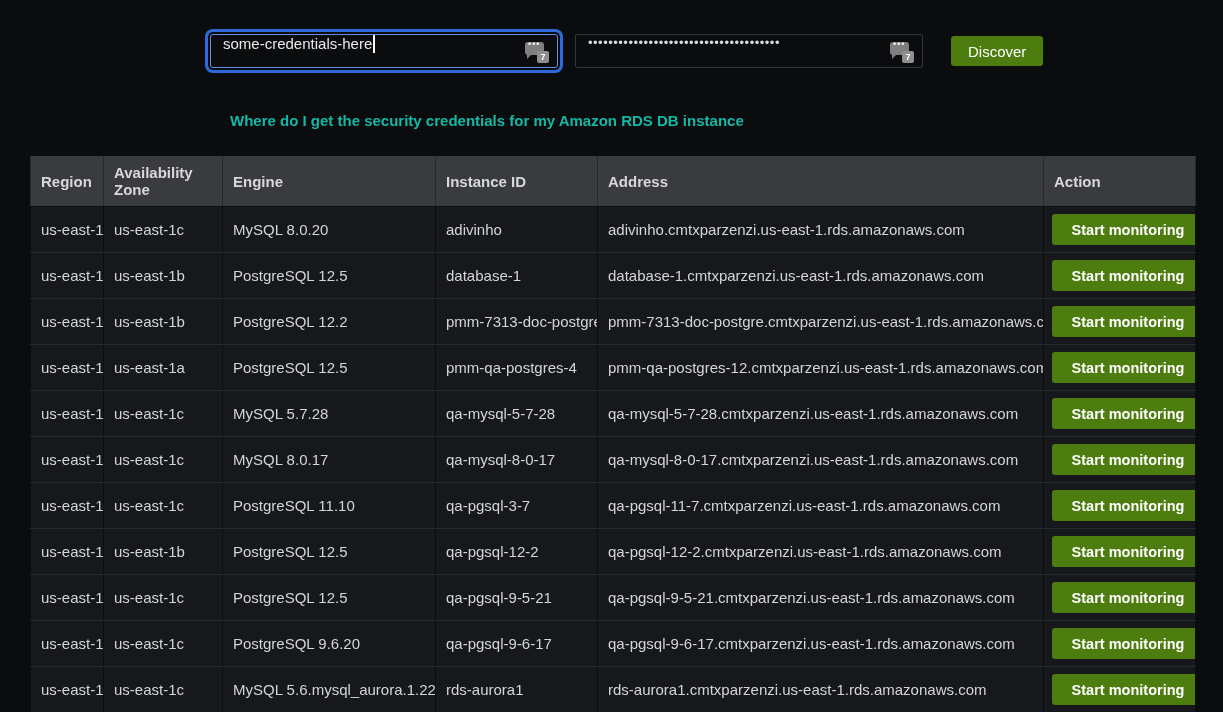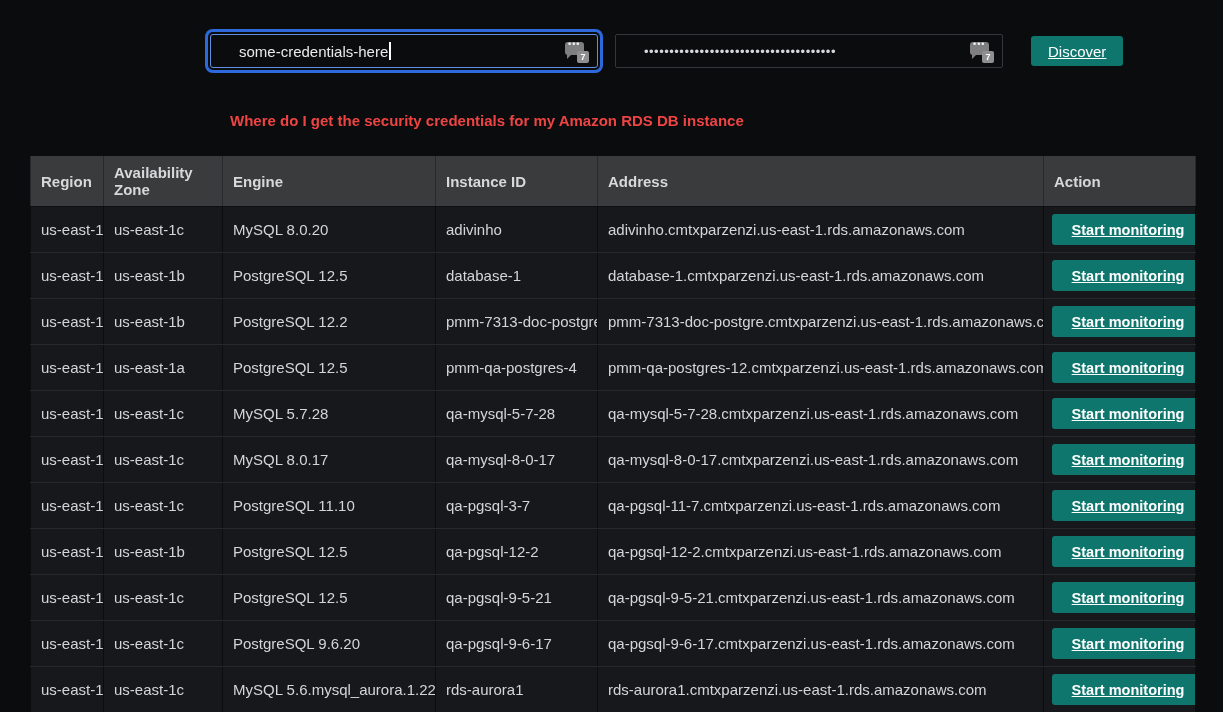--- a/index.html
+++ b/index.html
@@ -6,25 +6,25 @@
   html,body { width:1223px; height:712px; overflow:hidden; }
   body {
     background:#0b0c0e;
     font-family:"Liberation Sans","DejaVu Sans",sans-serif;
     color:#d3d5d7;
   }
 
   
   .form-row { display:flex; align-items:flex-start; margin:34px 0 0 210px; }
   .text-input {
-    position:relative; height:34px; width:388px;
+    position:relative; height:34px; width:348px;
     background:#0b0c0e;
     border:1px solid #34363a; border-radius:2px;
-    display:flex; align-items:center;
-    padding:0 34px 0 28px;
+    display:flex; 
+    padding:0 34px 0 12px;
     font-size:15px; color:#e9eaeb;
   }
   .text-input.focused {
     border-color:#5f8fe8;
     box-shadow:0 0 0 2px #0b0c0e, 0 0 0 5px #2d69db;
     border-radius:3px;
   }
   .input-text { white-space:nowrap; overflow:hidden; }
   .caret { display:inline-block; width:1.5px; height:18px; background:#ffffff; margin-left:1px; }
   .pw-dots { font-size:13px; letter-spacing:0.5px; color:#d5d8db; white-space:nowrap; overflow:hidden; }
@@ -43,30 +43,30 @@
     content:""; position:absolute; left:2px; bottom:-4px;
     border-left:5px solid #7f7f81; border-bottom:5px solid transparent;
   }
   .ext-badge {
     position:absolute; right:0; bottom:0; width:12px; height:12px;
     background:#8f8f91; border-radius:2px;
     font-size:9px; font-weight:bold; color:#ffffff;
     text-align:center; line-height:12px;
   }
 
-  .btn { border:none; cursor:pointer; color:#ffffff; background:#0f766e; border-radius:3px;text-decoration:underline; }
+  .btn { border:none; cursor:pointer; color:#ffffff; background:#4d7c0f; border-radius:3px; }
   .btn-discover {
     margin-left:28px; margin-top:2px; height:30px; padding:0 17px;
     font-size:15px; font-weight:500;
     font-family:"Liberation Sans","DejaVu Sans",sans-serif;
   }
 
   .help-link {
     display:inline-block; margin:44px 0 0 230px;
-    color:#ef4444; font-size:15px; font-weight:600;
+    color:#14b8a6; font-size:15px; font-weight:600;
     text-decoration:none; cursor:pointer;
   }
 
   
   table.rds {
     margin:26px 0 0 30px; width:1165px;
     border-collapse:collapse; table-layout:fixed;
   }
   .rds th {
     background:#3a3b3d; height:36px; text-align:left;

